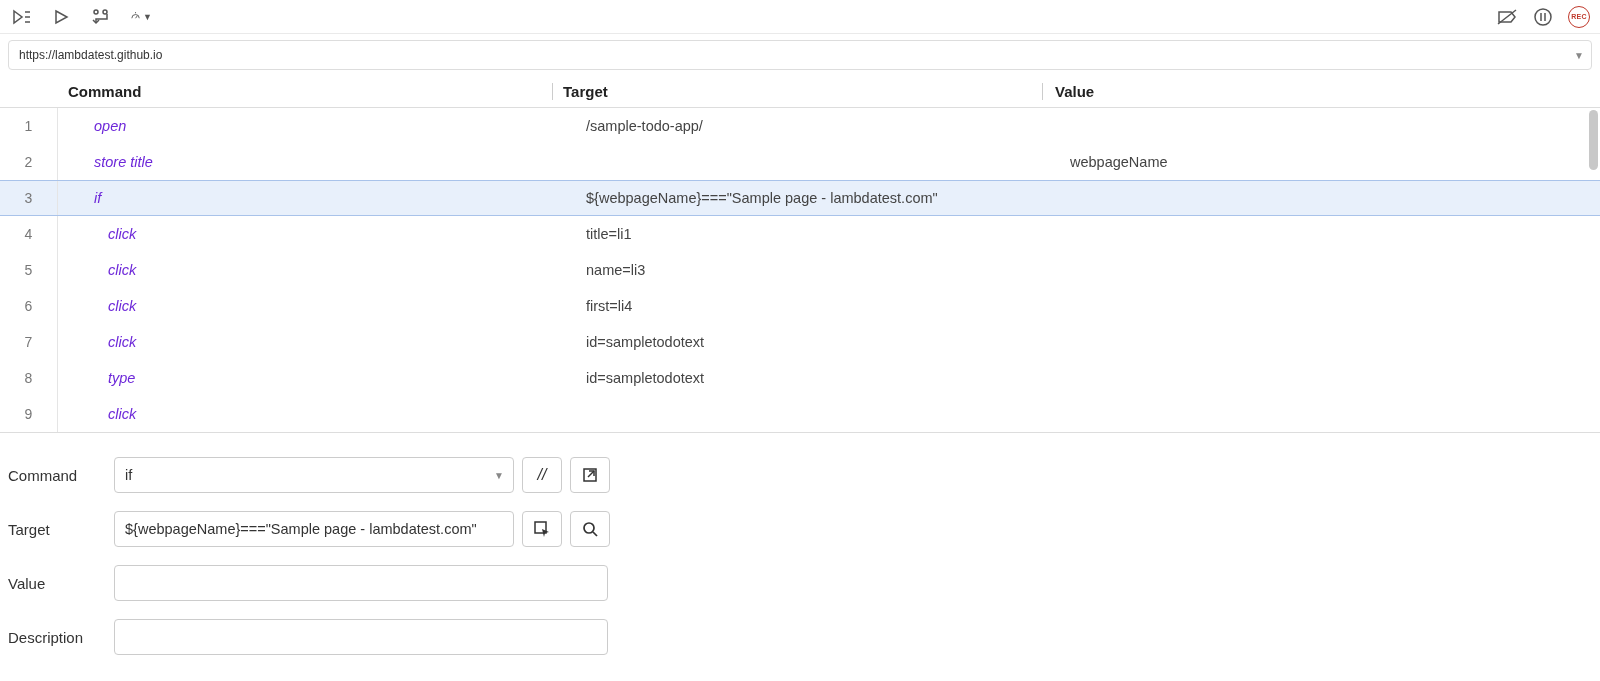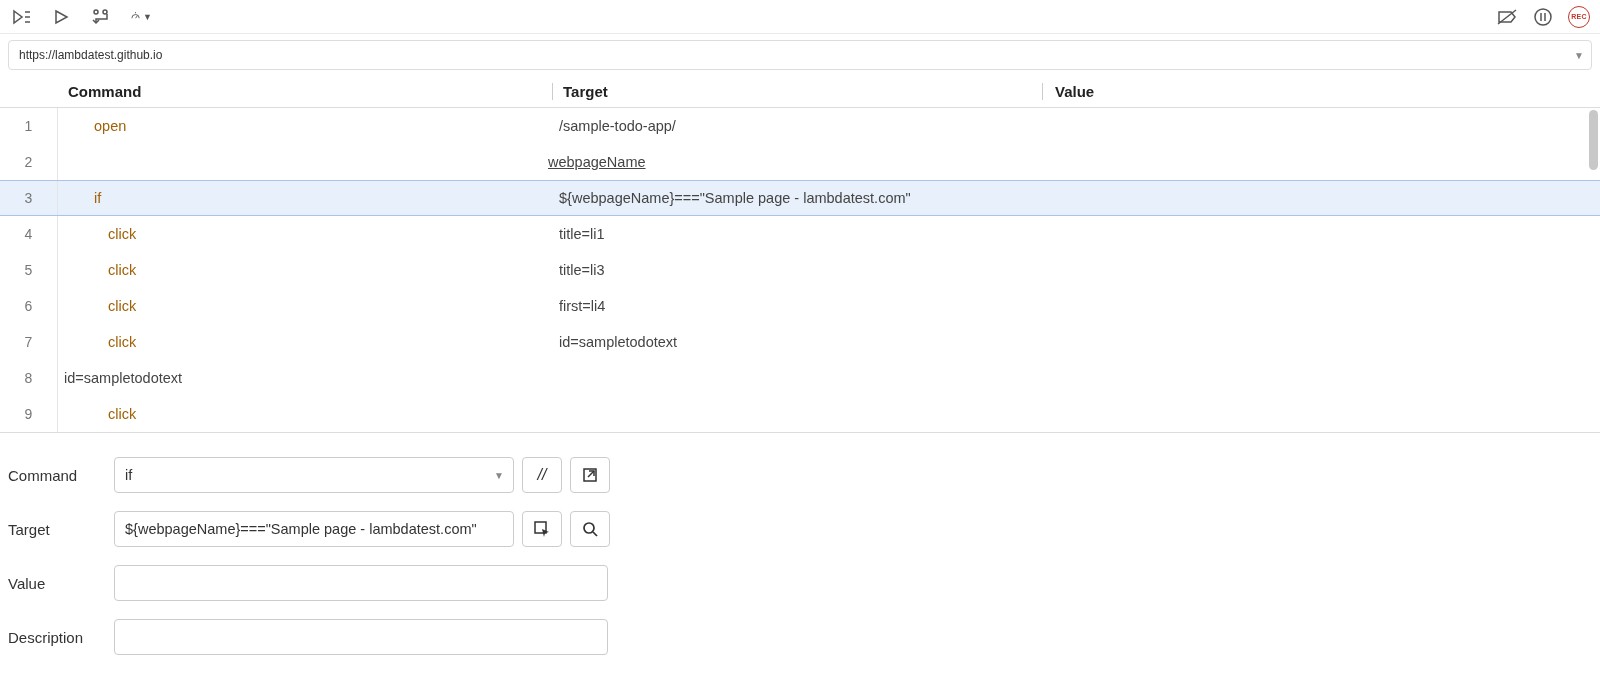--- a/index.html
+++ b/index.html
@@ -75,24 +75,24 @@
     color:#444;
   }
   .row .col-gutter {
     text-align:center;
     color:#777;
     font-size:14px;
     border-right:1px solid #e5e5e5;
     height:100%;
     display:flex; align-items:center; justify-content:center;
   }
-  .row .cmd-cell { flex:0 0 495px; padding-left:36px; color:#a16207;}
+  .row .cmd-cell { flex:0 0 495px; padding-left:36px; font-style:italic; color:#6d28d9;}
   .row .cmd-cell.indent { padding-left:50px; }
-  .row .tgt-cell { flex:0 0 490px; padding-left:6px; }
-  .row .val-cell { flex:1 1 auto; padding-left:0px;text-decoration:underline; }
+  .row .tgt-cell { flex:0 0 490px; padding-left:6px;margin-left:27px; }
+  .row .val-cell { flex:1 1 auto; padding-left:0px; }
   .row.selected {
     background:#e8f0fb;
     border-top:1px solid #a9c3ea;
     border-bottom:1px solid #a9c3ea;
   }
   .scroll-thumb {
     position:absolute; right:2px; top:2px; width:9px; height:60px;
     background:#c8c8c8; border-radius:5px;
   }
 
@@ -208,55 +208,57 @@
 <div class="table-body" id="table-body">
   <div class="scroll-thumb"></div>
 <div class="row">
       <div class="col-gutter">1</div>
       <div class="cmd-cell">open</div>
       <div class="tgt-cell">/sample-todo-app/</div>
       <div class="val-cell"></div>
     </div>
     <div class="row">
       <div class="col-gutter">2</div>
+      <div class="cmd-cell">store title</div>
       <div class="tgt-cell"></div>
       <div class="val-cell">webpageName</div>
     </div>
     <div class="row selected">
       <div class="col-gutter">3</div>
       <div class="cmd-cell">if</div>
       <div class="tgt-cell">${webpageName}==="Sample page - lambdatest.com"</div>
       <div class="val-cell"></div>
     </div>
     <div class="row">
       <div class="col-gutter">4</div>
       <div class="cmd-cell indent">click</div>
       <div class="tgt-cell">title=li1</div>
       <div class="val-cell"></div>
     </div>
     <div class="row">
       <div class="col-gutter">5</div>
       <div class="cmd-cell indent">click</div>
-      <div class="tgt-cell">title=li3</div>
+      <div class="tgt-cell">name=li3</div>
       <div class="val-cell"></div>
     </div>
     <div class="row">
       <div class="col-gutter">6</div>
       <div class="cmd-cell indent">click</div>
       <div class="tgt-cell">first=li4</div>
       <div class="val-cell"></div>
     </div>
     <div class="row">
       <div class="col-gutter">7</div>
       <div class="cmd-cell indent">click</div>
       <div class="tgt-cell">id=sampletodotext</div>
       <div class="val-cell"></div>
     </div>
     <div class="row">
       <div class="col-gutter">8</div>
+      <div class="cmd-cell indent">type</div>
       <div class="tgt-cell">id=sampletodotext</div>
     </div>
     <div class="row">
       <div class="col-gutter">9</div>
       <div class="cmd-cell indent">click</div>
       <div class="val-cell"></div>
     </div>
   </div>
 
 <div class="editor">

